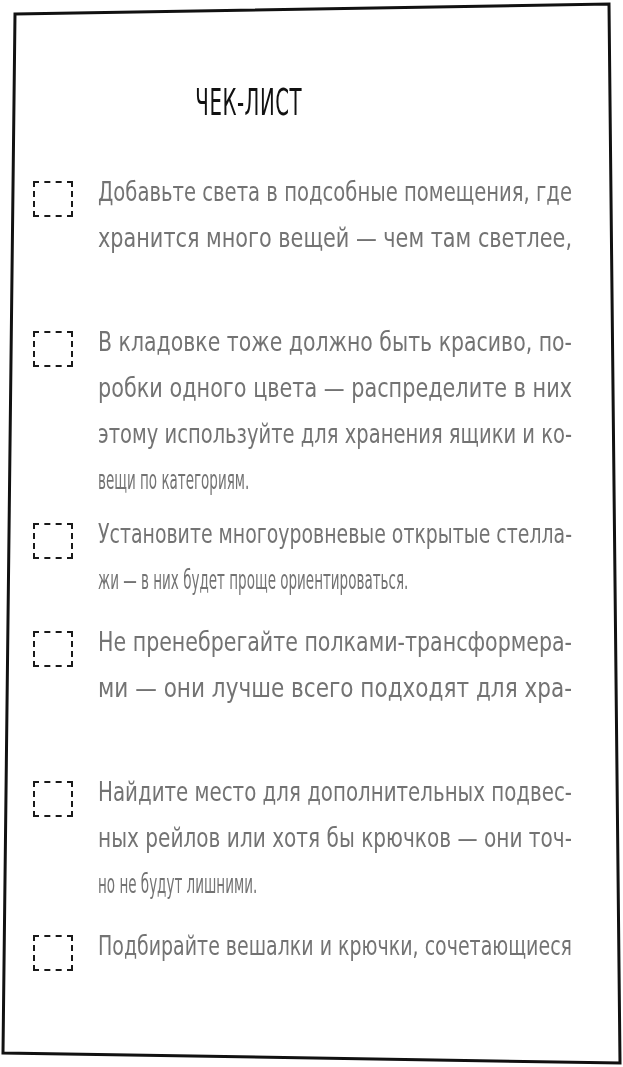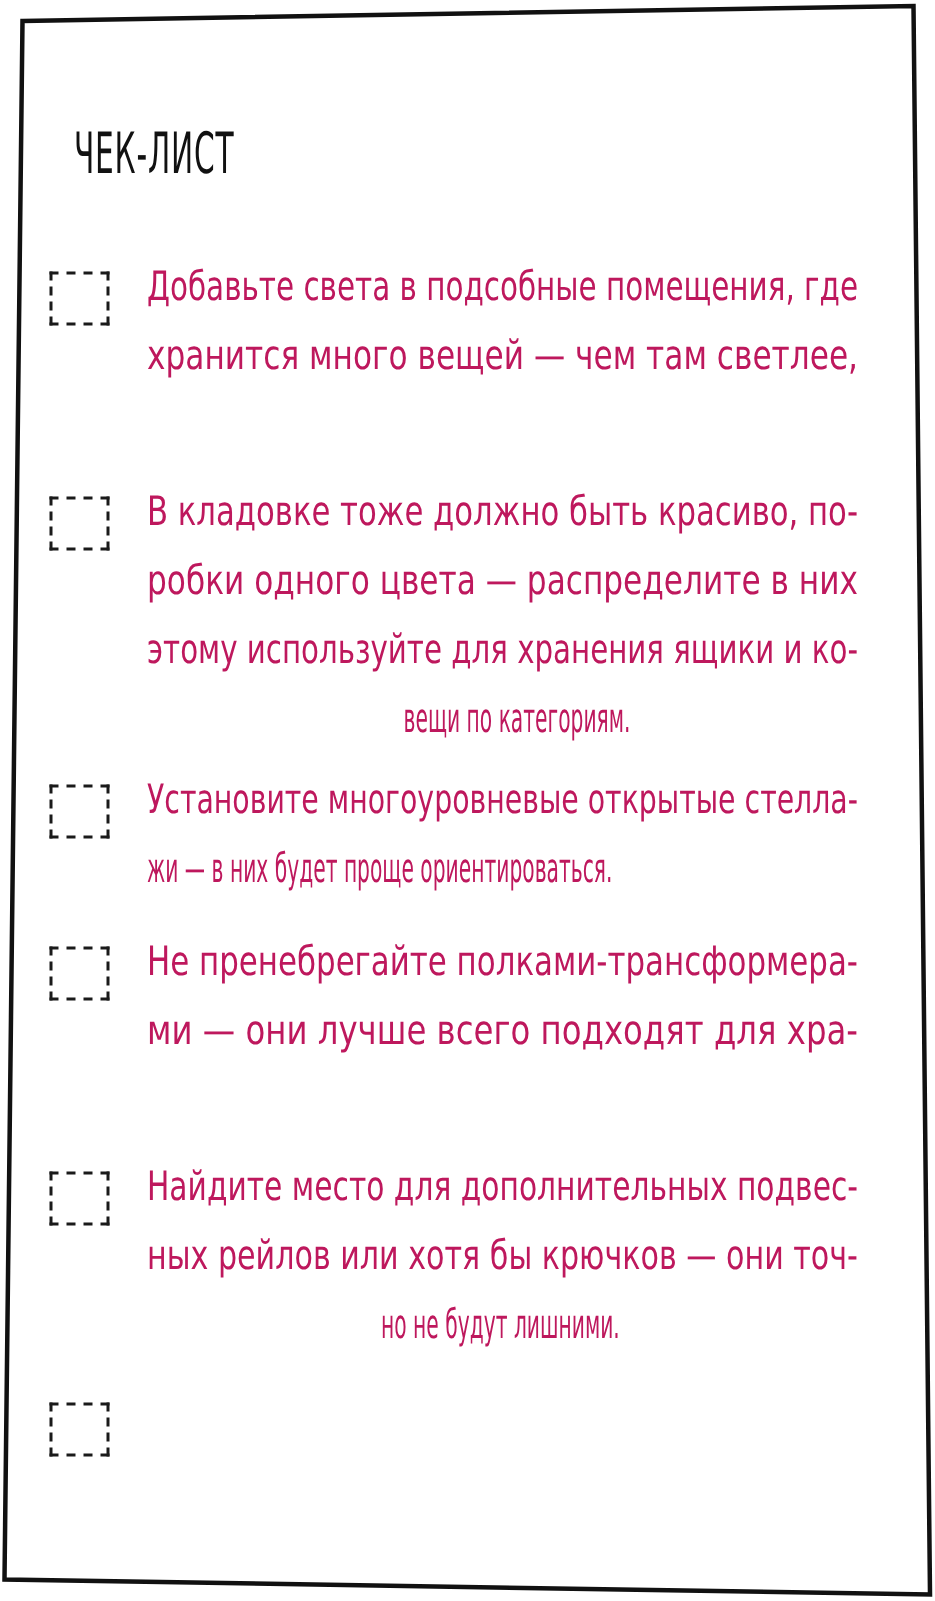--- a/index.html
+++ b/index.html
@@ -1,33 +1,32 @@
 <!DOCTYPE html>
 <html><head>
 <meta charset="utf-8">
 <style>
   html, body { margin: 0; padding: 0; background: #ffffff; }
   body { width: 623px; height: 1067px; position: relative; overflow: hidden; }
   .frame { position: absolute; left: 0; top: 0; width: 623px; height: 1067px; }
   .title {
-    position: absolute; left: 0; top: 80px; width: 497px; text-align: left;
+    position: absolute; left: 0; top: 80px; width: 497px; text-align: center;
     font-family: "DejaVu Sans", sans-serif; font-size: 38px; font-weight: normal;
     color: #111; letter-spacing: 1px;
   }
   .title span { display: inline-block; transform: scaleX(0.52); transform-origin: center; }
   .item { position: absolute; left: 33px; width: 560px; }
   .checkbox {
     position: absolute; left: 0; top: 0; width: 40px; height: 36px;
     border: 2px dashed #1a1a1a; box-sizing: border-box; cursor: pointer;
   }
   .text {
     position: absolute; left: 65px; top: -12px; width: 474px;
     font-family: "DejaVu Sans", sans-serif; font-size: 27px; line-height: 46px;
-    color: #be185d;
-    text-align: right;
+    color: #737373;
   }
   .line { display: block; white-space: nowrap; height: 46px; overflow: visible; }
   .line span { display: inline-block; transform-origin: left center; }
 </style>
 </head>
 <body>
 
 <svg class="frame" viewBox="0 0 623 1067" xmlns="http://www.w3.org/2000/svg">
   <polygon points="15,14 609,4 620,1063 3,1053" fill="none" stroke="#111" stroke-width="3" stroke-linejoin="miter"></polygon>
 </svg>
@@ -73,14 +72,15 @@
   <div class="text">
     <span class="line"><span style="transform: scaleX(0.73403);">Найдите место для дополнительных подвес-</span></span>
     <span class="line"><span style="transform: scaleX(0.744204);">ных рейлов или хотя бы крючков — они точ-</span></span>
     <span class="line"><span style="transform: scaleX(0.5);">но не будут лишними.</span></span>
   </div>
 </div>
 
 <div class="item" style="top:935px;">
   <div class="checkbox"></div>
   <div class="text">
+    <span class="line"><span style="transform: scaleX(0.703052);">Подбирайте вешалки и крючки, сочетающиеся</span></span>
   </div>
 </div>
 
 </body></html>

